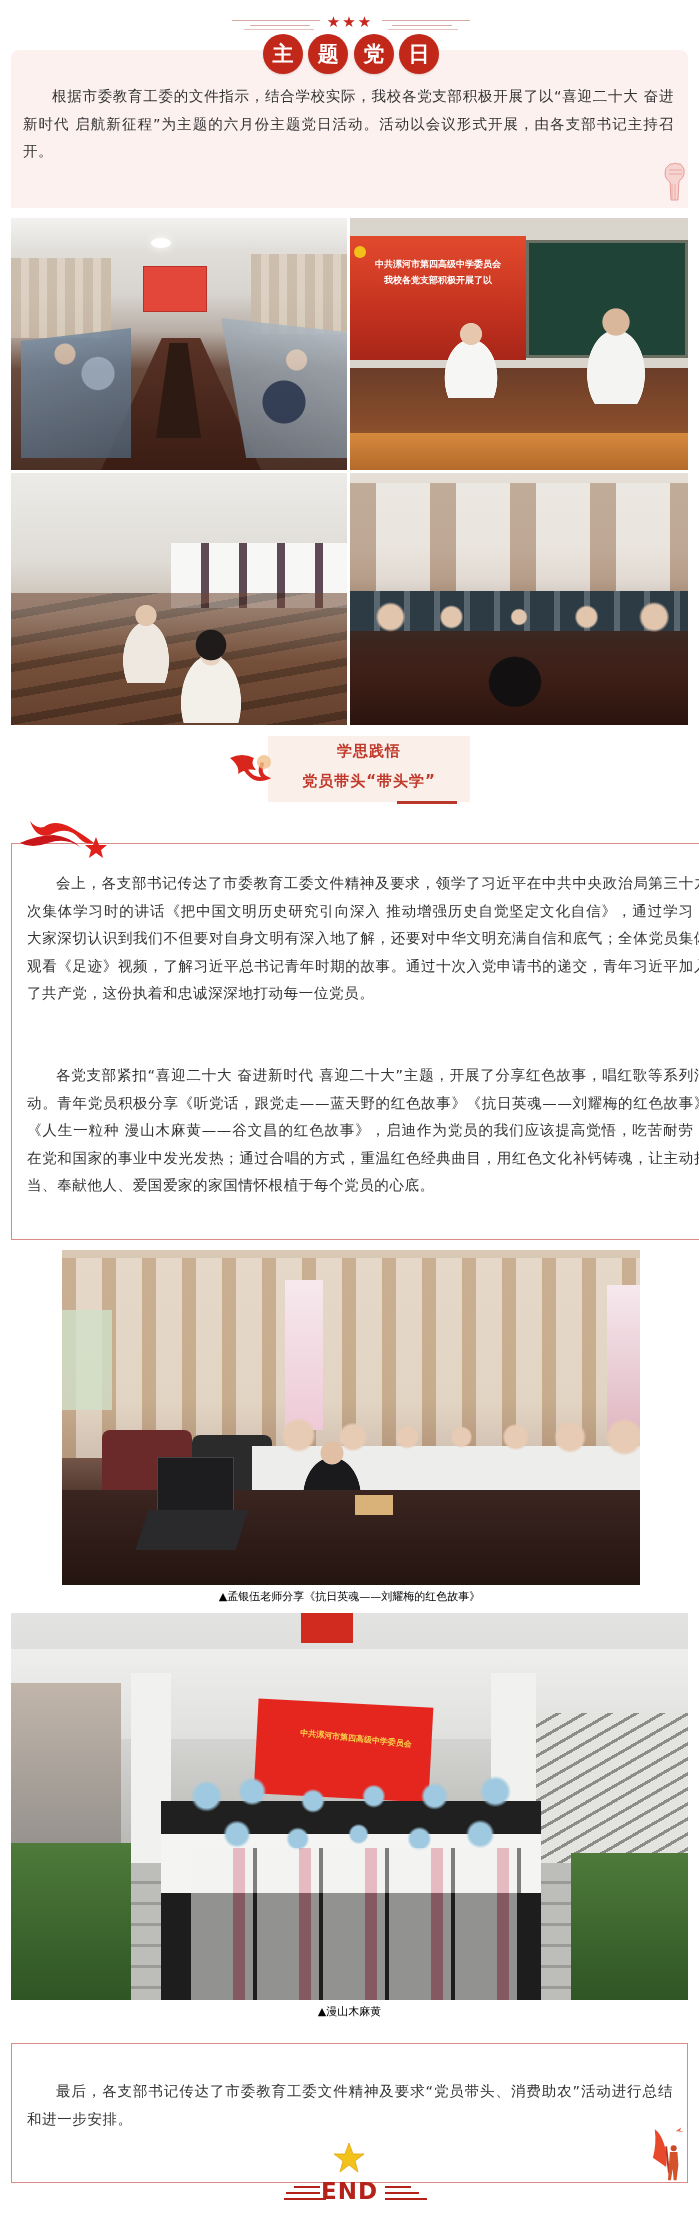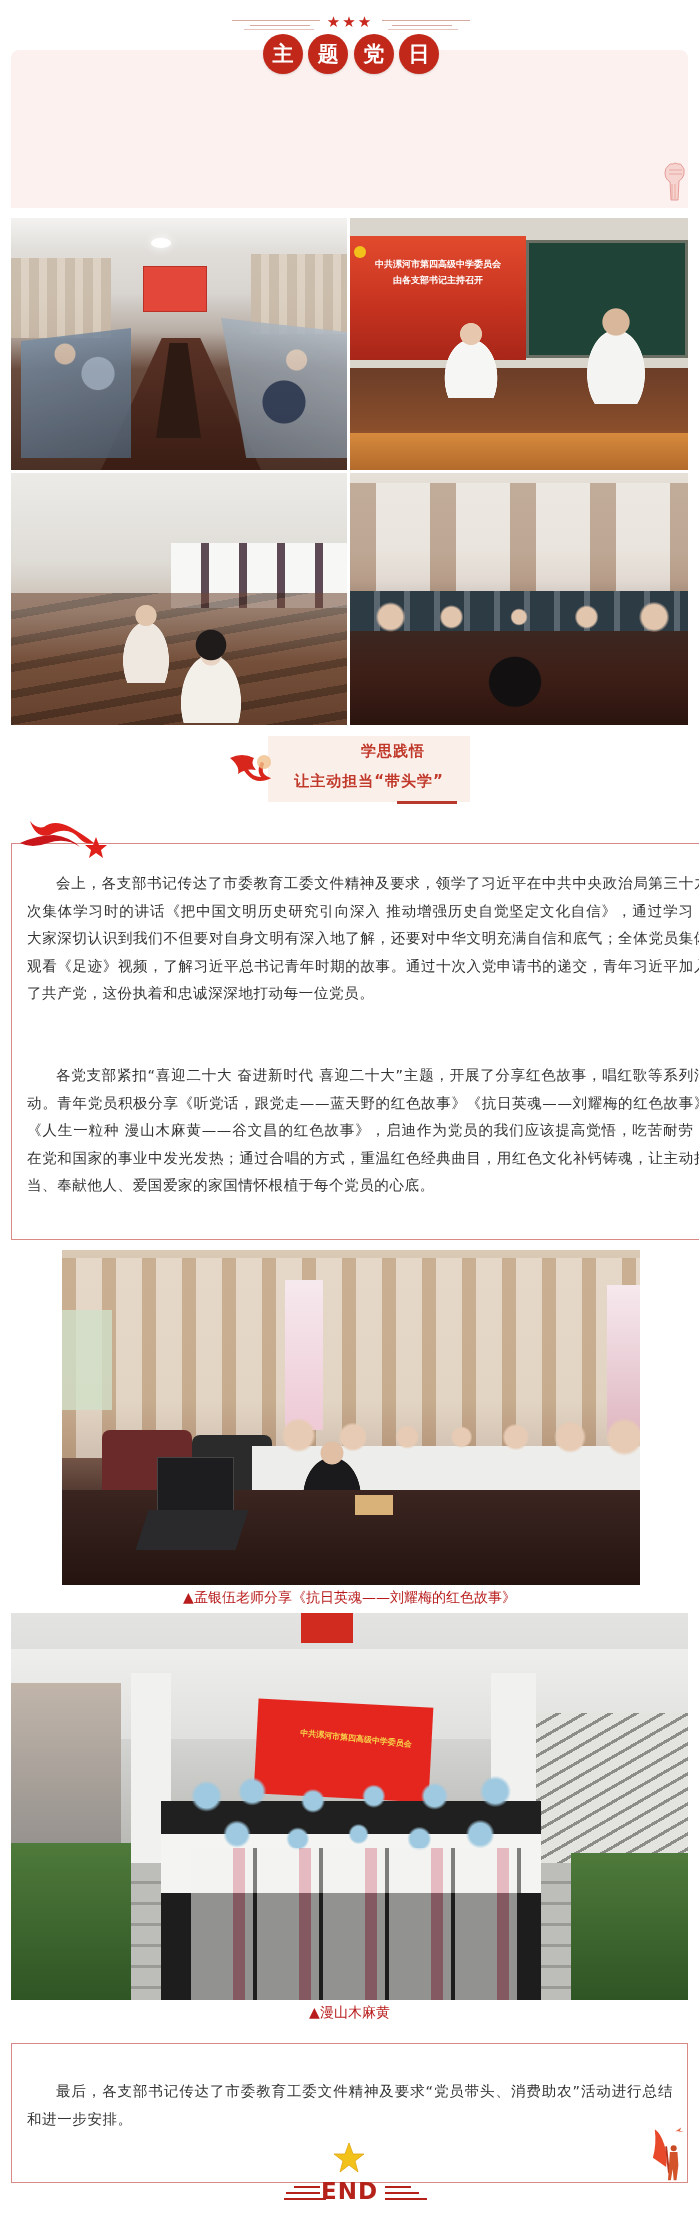--- a/index.html
+++ b/index.html
@@ -28,33 +28,33 @@
 
   
   .grid { position:absolute; left:11px; top:218px; width:677px; height:507px; }
   .ph { position:absolute; overflow:hidden; }
   .ph .scene { position:absolute; inset:0; }
   .ph-label { position:absolute; color:#fff; font-size:9px; font-weight:bold; text-align:center; }
 
   
   .sec-box { position:absolute; left:268px; top:736px; width:202px; height:66px; background:#fbefe9; }
   .sec-line1 { position:absolute; left:268px; top:742px; width:202px; text-align:center;
-               color:#c0392b; font-size:15px; font-weight:bold; letter-spacing:1px;margin-left:24px; }
+               color:#c0392b; font-size:15px; font-weight:bold; letter-spacing:1px; }
   .sec-line2 { position:absolute; left:268px; top:772px; width:202px; text-align:center;
                color:#c0392b; font-size:15px; font-weight:bold; letter-spacing:1px; }
   .sec-bar { position:absolute; left:397px; top:801px; width:60px; height:3px; background:#b8392c; }
   .sec-flag { position:absolute; left:228px; top:748px; width:50px; height:40px; }
 
   
   .bbox { position:absolute; left:11px; width:675px; border:1px solid #d98a86; background:#fff; }
   .bbox .para { position:absolute; left:15px; right:14px; }
   .ribbon { position:absolute; left:10px; top:813px; width:100px; height:48px; z-index:2; }
 
   
-  .caption { position:absolute; left:0; width:699px; text-align:center; font-size:14px; color:#b91c1c; }
+  .caption { position:absolute; left:0; width:699px; text-align:center; font-size:11px; color:#000000; }
   .end-star { position:absolute; left:333px; top:2142px; width:32px; height:32px; }
   .end-text { position:absolute; left:0; width:699px; top:2178px; text-align:center;
               color:#b5221a; font-weight:bold; font-size:23px; letter-spacing:1px; }
   .end-lines { position:absolute; top:2184px; width:44px; height:18px; }
   .end-lines i { position:absolute; left:0; height:1.5px; background:#b5221a; }
 </style>
 </head>
 <body>
 
 <div class="hdr-lines" style="left:232px;">
@@ -69,20 +69,21 @@
   <i style="left:6px;width:70px;top:11px;background:#e6c3bd;"></i>
 </div>
 <div class="circles">
   <div class="circle">主</div>
   <div class="circle">题</div>
   <div class="circle">党</div>
   <div class="circle">日</div>
 </div>
 
 <div class="intro">
+  <p class="para" style="top:33px;text-indent:2em;">根据市委教育工委的文件指示，结合学校实际，我校各党支部积极开展了以“喜迎二十大 奋进新时代 启航新征程”为主题的六月份主题党日活动。活动以会议形式开展，由各支部书记主持召开。</p>
   <svg class="fist" viewBox="0 0 24 40">
     <path d="M6 4 Q8 1 11 2 Q13 0 16 2 Q19 1 20 4 Q23 6 22 12 Q21 17 17 19 L16 38 L9 38 L8 20 Q3 17 3 11 Q3 6 6 4 Z" fill="#f6d4d0" stroke="#e08c86" stroke-width="0.8"></path>
     <path d="M7 8 L20 8 M7 12 L20 12" stroke="#e08c86" stroke-width="0.6"></path>
     <path d="M10 22 L10 37 M13 22 L13 37" stroke="#e8908a" stroke-width="0.6"></path>
   </svg>
 </div>
 
 <div class="grid">
 
   <div class="ph" style="left:0;top:0;width:336px;height:252px;">
@@ -96,21 +97,21 @@
     <div class="abs" style="left:145px;top:125px;width:45px;height:95px;background:#2d1a13;clip-path:polygon(30% 0,70% 0,100% 100%,0 100%);"></div>
     <div class="abs" style="left:10px;top:110px;width:110px;height:130px;background:radial-gradient(circle at 40% 20%,#d9c3b0 0 8%,transparent 9%),radial-gradient(circle at 70% 35%,#9fb3c8 0 14%,transparent 15%),linear-gradient(160deg,#7d92a8,#4e5d6d);opacity:0.85;clip-path:polygon(0 10%,100% 0,100% 100%,0 100%);"></div>
     <div class="abs" style="left:210px;top:100px;width:126px;height:140px;background:radial-gradient(circle at 60% 30%,#e6d4c4 0 8%,transparent 9%),radial-gradient(circle at 50% 60%,#2d3f5c 0 20%,transparent 21%),linear-gradient(200deg,#b7c2cc,#6d7884);opacity:0.85;clip-path:polygon(0 0,100% 10%,100% 100%,20% 100%);"></div>
   </div>
 
   <div class="ph" style="left:339px;top:0;width:338px;height:252px;">
     <div class="scene" style="background:#d9d4cc;"></div>
     <div class="abs" style="left:0;top:18px;width:176px;height:124px;background:linear-gradient(180deg,#e24a2d,#c4321f 60%,#a82619);"></div>
     <div class="abs" style="left:176px;top:22px;width:162px;height:118px;background:#1f4437;border:3px solid #6b6e62;box-sizing:border-box;"></div>
     <div class="ph-label" style="left:0;top:40px;width:176px;">中共漯河市第四高级中学委员会</div>
-    <div class="ph-label" style="left:0;top:56px;width:176px;">由各支部书记主持召开</div>
+    <div class="ph-label" style="left:0;top:56px;width:176px;">我校各党支部积极开展了以</div>
     <div class="abs" style="left:4px;top:28px;width:12px;height:12px;border-radius:50%;background:#f2c21b;"></div>
     <div class="abs" style="left:0;top:150px;width:338px;height:102px;background:linear-gradient(180deg,#6b3d28,#8a4e2b 60%,#c07a3a);"></div>
     <div class="abs" style="left:80px;top:100px;width:82px;height:80px;background:radial-gradient(circle at 50% 20%,#e7c8ae 0 14%,transparent 15%),radial-gradient(ellipse at 50% 75%,#f6f6f4 0 45%,transparent 46%);"></div>
     <div class="abs" style="left:220px;top:86px;width:92px;height:100px;background:radial-gradient(circle at 50% 18%,#d9b79b 0 14%,transparent 15%),radial-gradient(ellipse at 50% 70%,#f4f4f2 0 44%,transparent 45%);"></div>
     <div class="abs" style="left:0;top:215px;width:338px;height:37px;background:linear-gradient(180deg,#d68a3d,#b46a2b);"></div>
   </div>
 
   <div class="ph" style="left:0;top:255px;width:336px;height:252px;">
     <div class="scene" style="background:linear-gradient(180deg,#ecebe8 0%,#dfdcd6 35%,#c7bcb0 55%,#7c5a43 75%,#5a3a28 100%);"></div>
     <div class="abs" style="left:160px;top:70px;width:176px;height:65px;background:repeating-linear-gradient(90deg,#f7f7f5 0 30px,#5e4a55 30px 38px);"></div>
@@ -128,21 +129,21 @@
   </div>
 </div>
 
 <div class="sec-box"></div>
 <svg class="sec-flag" viewBox="0 0 50 40">
   <path d="M2 10 Q14 4 26 10 Q22 16 28 22 Q18 20 10 26 Q12 18 2 10 Z" fill="#d9261c"></path>
   <path d="M18 22 Q26 34 38 30 Q30 26 34 16" fill="none" stroke="#d9261c" stroke-width="4" stroke-linecap="round"></path>
   <circle cx="36" cy="14" r="7" fill="#f0c18a" opacity="0.8"></circle>
 </svg>
 <div class="sec-line1">学思践悟</div>
-<div class="sec-line2">让主动担当“带头学”</div>
+<div class="sec-line2">党员带头“带头学”</div>
 <div class="sec-bar"></div>
 
 <svg class="ribbon" viewBox="0 0 100 48">
   <path d="M20 8 Q26 26 40 22 Q58 12 70 26 Q76 32 84 30 Q74 22 60 14 Q44 6 34 14 Q26 16 20 8 Z" fill="#e0201a"></path>
   <path d="M10 30 Q22 36 38 30 Q56 24 70 34 Q60 24 44 22 Q28 22 10 30 Z" fill="#c8161a"></path>
   <polygon points="86,24 89,32 97,32 91,37 93,45 86,40 79,45 81,37 75,32 83,32" fill="#e0201a"></polygon>
 </svg>
 <div class="bbox" style="top:843px;height:395px;padding-left:36px;">
   <p class="para" style="top:26px;text-indent:2em;">会上，各支部书记传达了市委教育工委文件精神及要求，领学了习近平在中共中央政治局第三十九次集体学习时的讲话《把中国文明历史研究引向深入 推动增强历史自觉坚定文化自信》，通过学习，大家深切认识到我们不但要对自身文明有深入地了解，还要对中华文明充满自信和底气；全体党员集体观看《足迹》视频，了解习近平总书记青年时期的故事。通过十次入党申请书的递交，青年习近平加入了共产党，这份执着和忠诚深深地打动每一位党员。</p>
   <p class="para" style="top:218px;text-indent:2em;">各党支部紧扣“喜迎二十大 奋进新时代 喜迎二十大”主题，开展了分享红色故事，唱红歌等系列活动。青年党员积极分享《听党话，跟党走——蓝天野的红色故事》《抗日英魂——刘耀梅的红色故事》《人生一粒种 漫山木麻黄——谷文昌的红色故事》，启迪作为党员的我们应该提高觉悟，吃苦耐劳，在党和国家的事业中发光发热；通过合唱的方式，重温红色经典曲目，用红色文化补钙铸魂，让主动担当、奉献他人、爱国爱家的家国情怀根植于每个党员的心底。</p>

